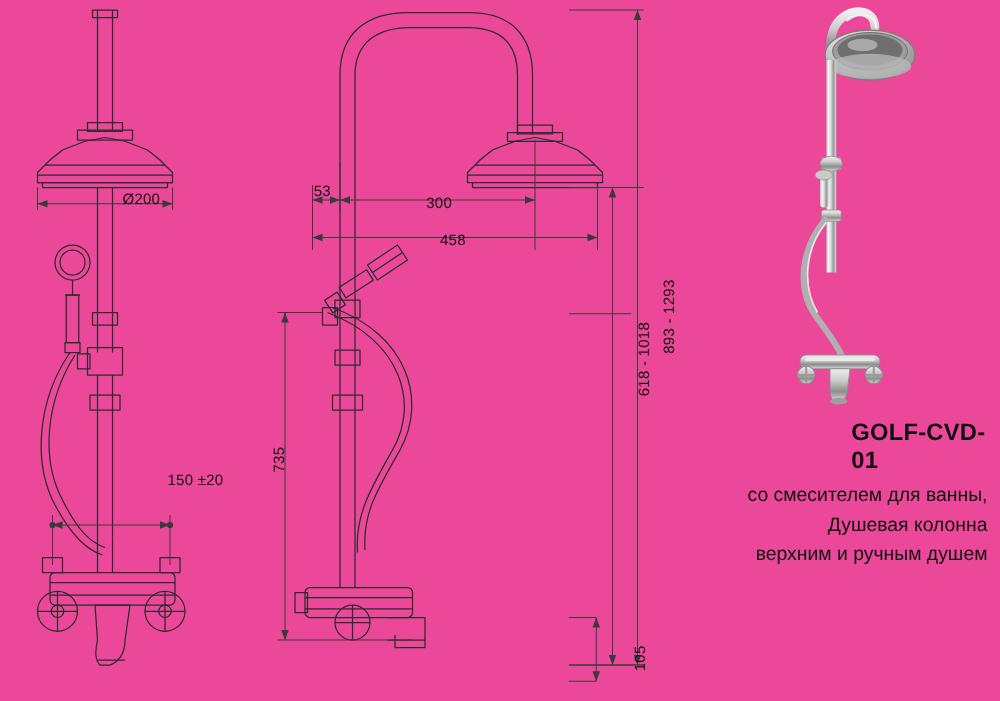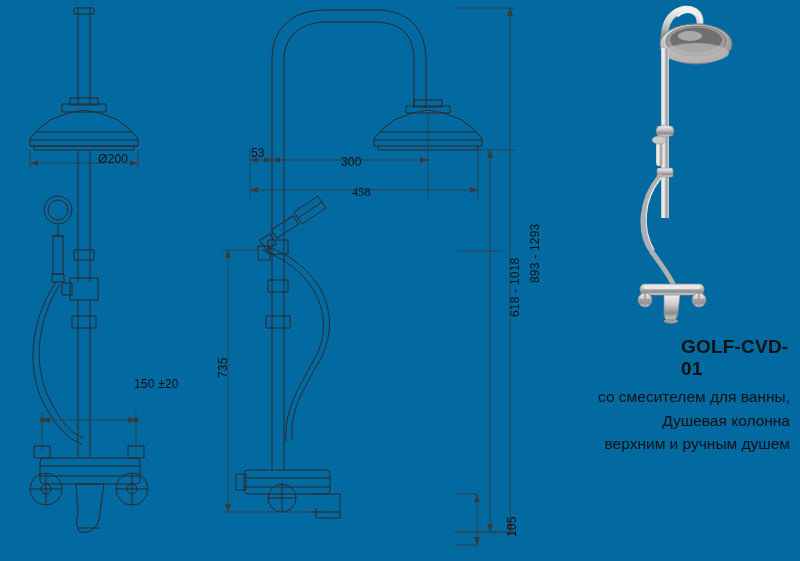--- a/index.html
+++ b/index.html
@@ -4,21 +4,21 @@
 <style>
   html, body {
     margin: 0;
     padding: 0;
     background: #ffffff;
   }
   #page {
     position: relative;
     width: 800px;
     height: 561px;
-    background: #0369a1;
+    background: #ec4899;
     font-family: "Liberation Sans", sans-serif;
     color: #1a1a1a;
     overflow: hidden;
   }
   .dim-label {
     position: absolute;
     font-size: 12px;
     color: #111;
     white-space: nowrap;
     letter-spacing: .2px;
@@ -217,21 +217,21 @@
       <line x1="12" y1="250" x2="48" y2="250"></line>
       <line x1="12" y1="512" x2="120" y2="512"></line>
       <line x1="18" y1="250" x2="18" y2="512"></line>
       <path d="M18 250 L15 258 L21 258 Z" fill="#3a3a3a" stroke="none"></path>
       <path d="M18 512 L15 504 L21 504 Z" fill="#3a3a3a" stroke="none"></path>
     </g>
   </svg>
 
   <span class="dim-label" style="left:251px; top:146px;">53</span>
   <span class="dim-label" style="left:341px; top:155px;">300</span>
-  <span class="dim-label" style="left:352px; top:185px;font-family:Liberation Serif, serif;">458</span>
+  <span class="dim-label" style="left:352px; top:185px;">458</span>
 
   <span class="dim-label vert" style="left:216px; top:378px;">735</span>
 
   <svg class="drw" style="left:455px;" width="90" height="561" viewBox="0 0 90 561">
     <g stroke="#3a3a3a" stroke-width="0.8" fill="none">
 
       <line x1="0" y1="8" x2="60" y2="8"></line>
       <line x1="0" y1="150" x2="60" y2="150"></line>
       <line x1="0" y1="251" x2="50" y2="251"></line>
       <line x1="0" y1="532" x2="60" y2="532"></line>

